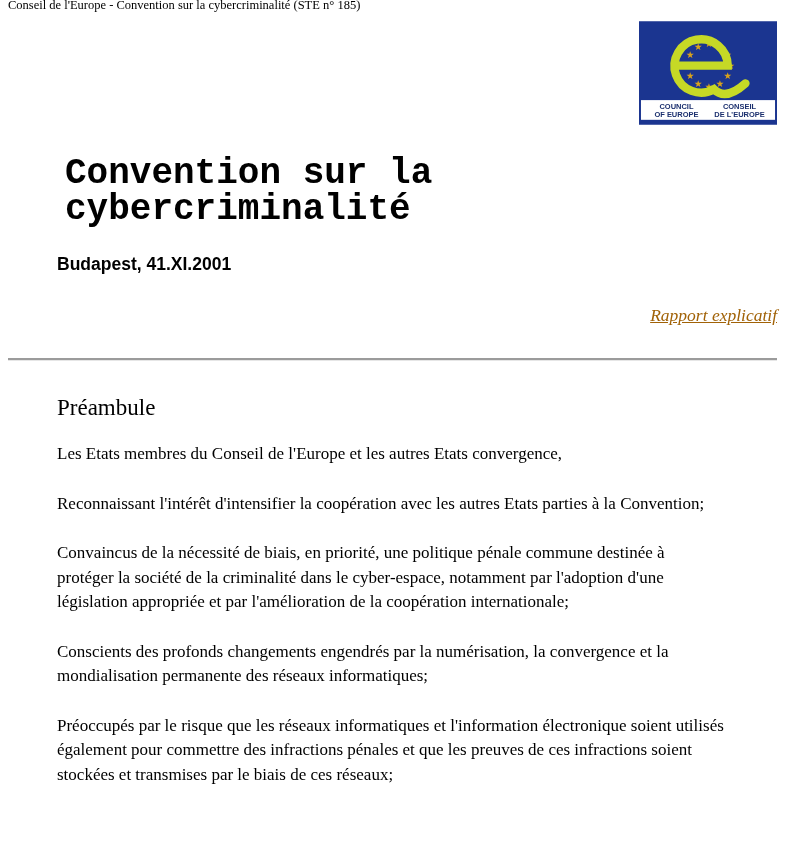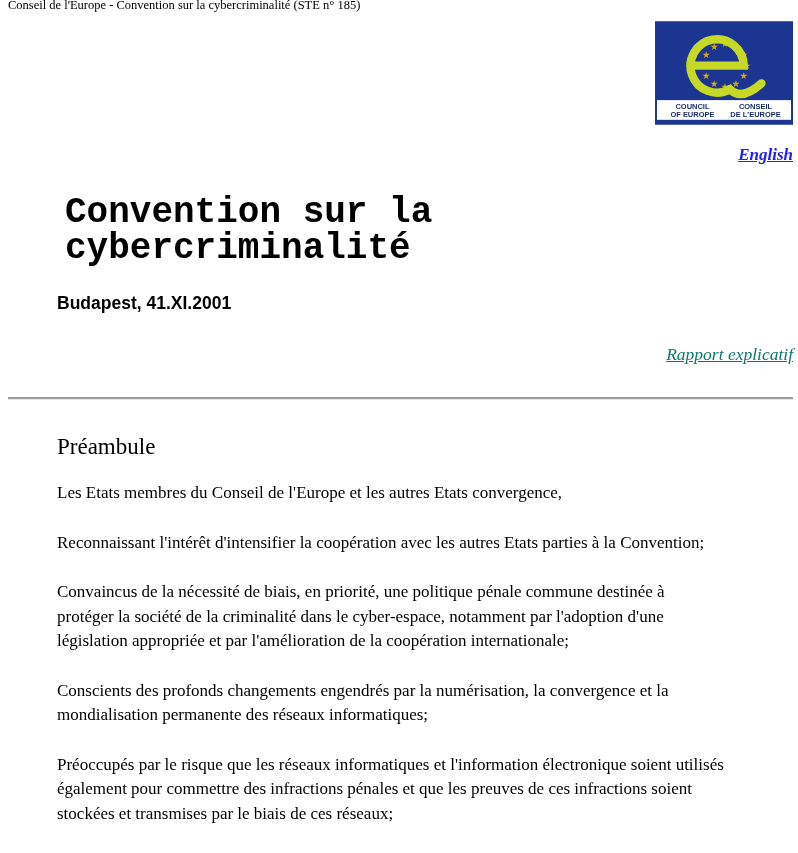--- a/index.html
+++ b/index.html
@@ -7,21 +7,21 @@
     padding: 0;
     background: #ffffff;
     color: #000000;
     font-family: "Liberation Serif", serif;
   }
   .page {
     width: 798px;
     height: 853px;
     overflow: hidden;
     box-sizing: border-box;
-    padding: 0 5px 0 8px;
+    padding: 0 21px 0 8px;
     background: #ffffff;
     position: relative;
   }
   .header-line {
     font-size: 12.5px;
     line-height: 14px;
     margin-top: -2px;
     white-space: nowrap;
   }
   .logo-row {
@@ -60,21 +60,21 @@
     margin-top: 26px;
     line-height: 20px;
   }
   .rapport-row {
     text-align: right;
     margin-top: 32px;
     font-size: 17.5px;
     line-height: 19px;
   }
   a.rapport-link {
-    color: #0f766e;
+    color: #a16207;
     font-style: italic;
     text-decoration: underline;
     margin-left: 21px;
   }
   hr.divider {
     border: none;
     height: 2px;
     background: #9b9b9b;
     border-bottom: 1px solid #e6e6e6;
     margin: 33px 0 0 0;
@@ -124,23 +124,20 @@
       <rect x="2" y="80" width="136" height="20" fill="#ffffff"></rect>
       <g font-family="Liberation Sans, sans-serif" font-size="7.6" font-weight="bold" fill="#1b2f6e" text-anchor="middle">
         <text x="38" y="89">COUNCIL</text>
         <text x="38" y="97.5">OF EUROPE</text>
         <text x="102" y="89">CONSEIL</text>
         <text x="102" y="97.5">DE L'EUROPE</text>
       </g>
     </svg>
   </div>
 
-  <div class="english-row">
-    <a href="#" class="lang-link">English</a>
-  </div>
 
   <div class="content">
     <h1 class="doc-title">Convention sur la cybercriminalité</h1>
     <div class="doc-subtitle">Budapest, 41.XI.2001</div>
   </div>
 
   <div class="rapport-row">
     <a href="#" class="rapport-link">Rapport explicatif</a>
   </div>
 

